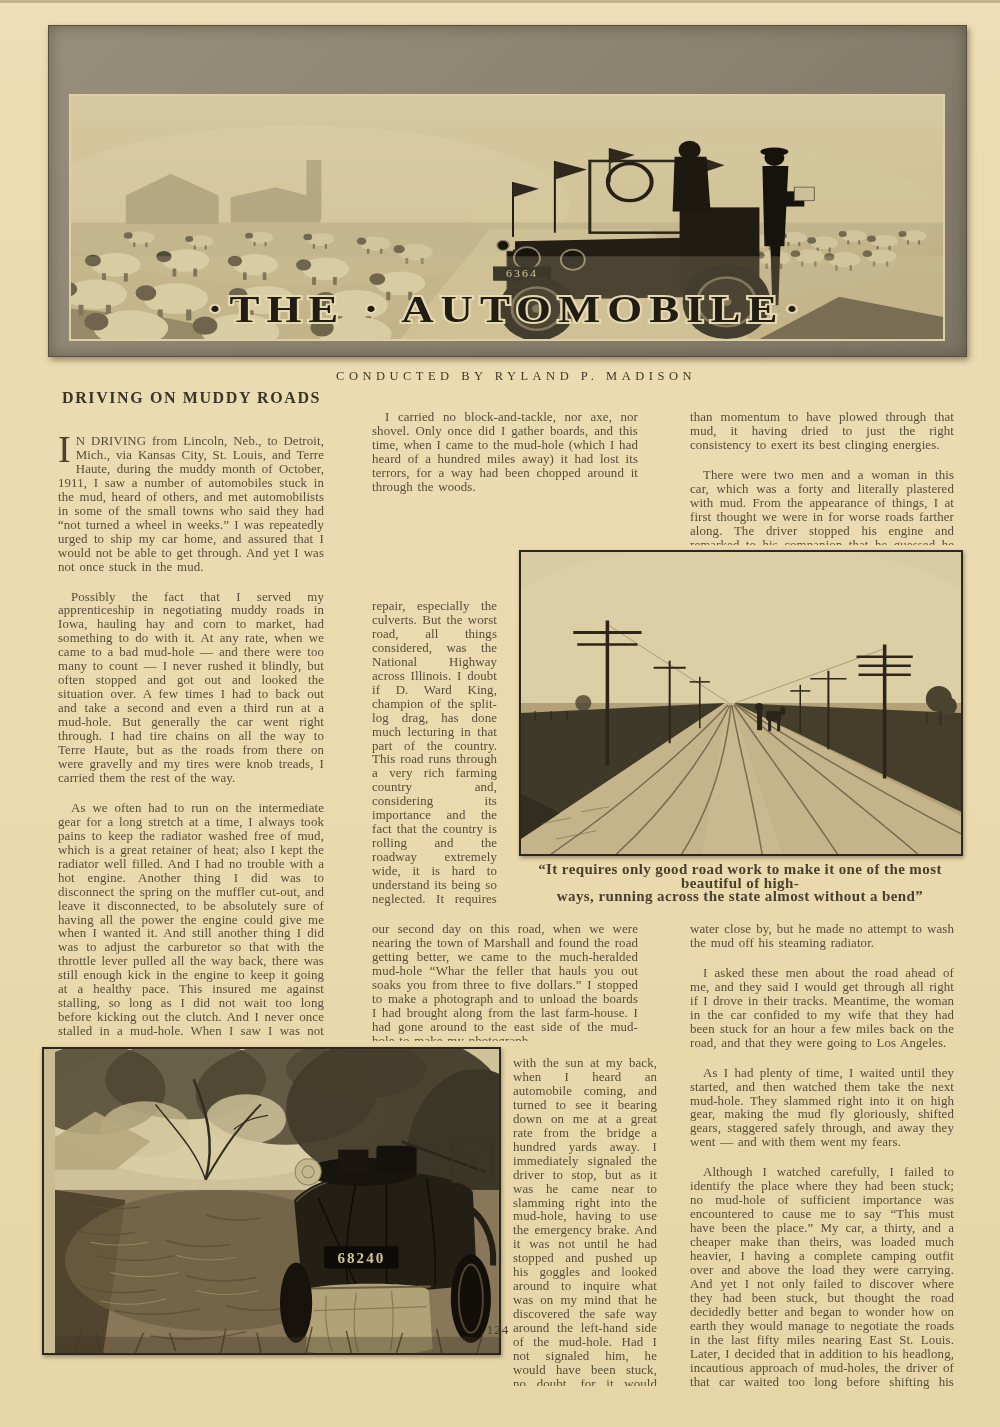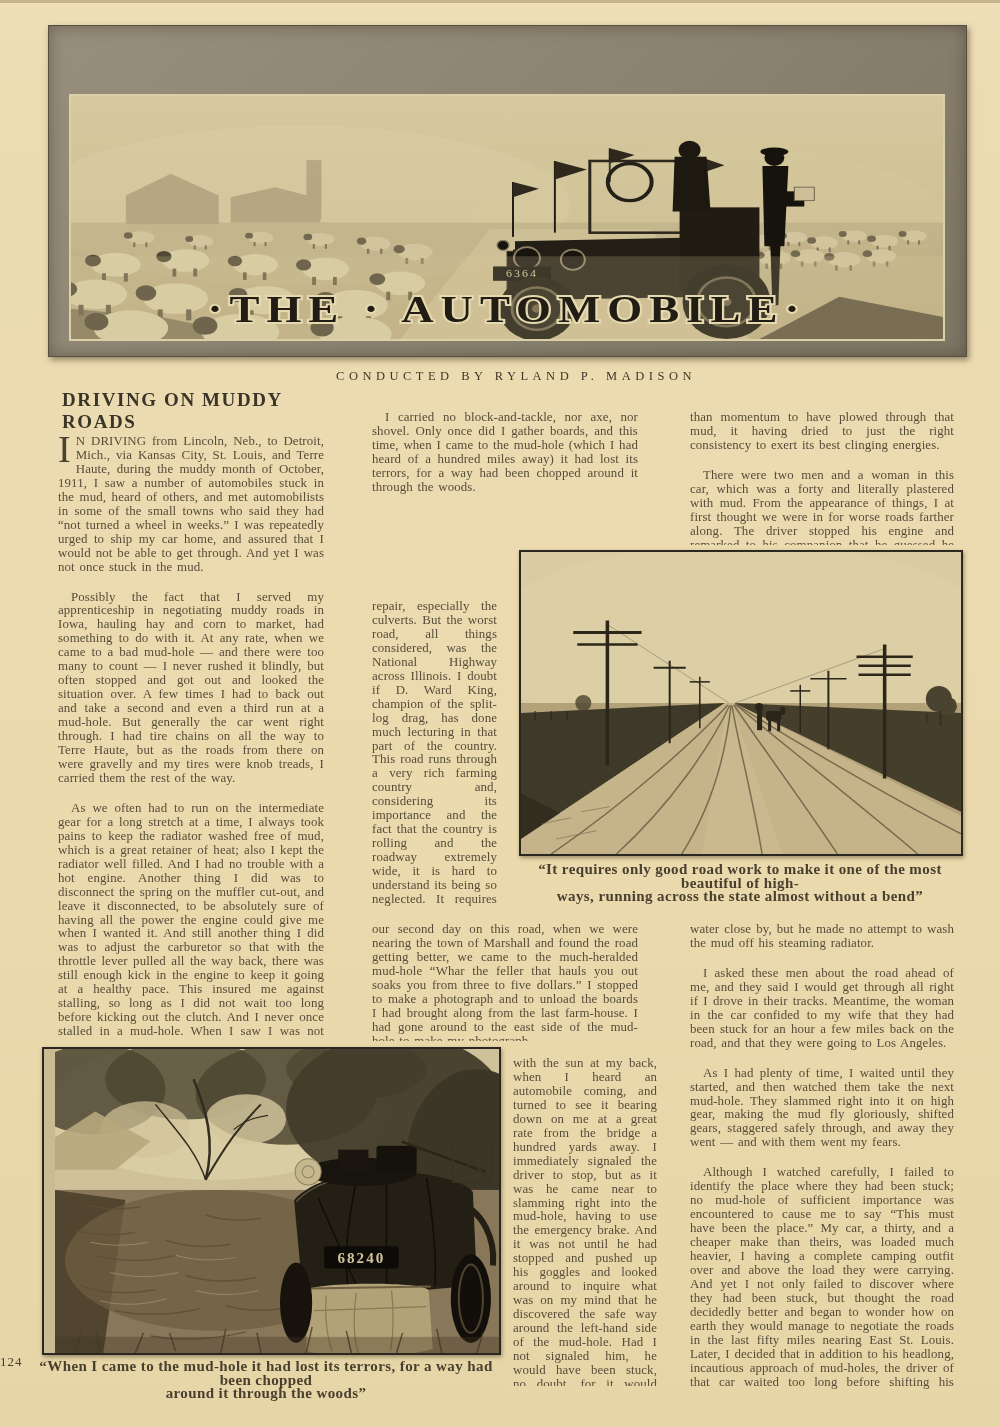--- a/index.html
+++ b/index.html
@@ -12,21 +12,21 @@
             background:linear-gradient(135deg,#978e7b,#8b8270 55%,#7e7664);
             border:1px solid #564f42;
             box-shadow:2px 3px 6px rgba(60,48,28,.5), inset 0 0 16px rgba(45,38,26,.4);}
   .masthead-inner{position:absolute;left:20px;top:21px;right:21px;bottom:15px;
             border:2px solid #ddd0a8;background:#ccbd94;overflow:hidden;margin-top:47px;}
   .masthead-inner svg{display:block;width:100%;height:100%;}
   
   .conducted{position:absolute;left:16px;top:369px;width:1000px;text-align:center;
              font-size:12.5px;letter-spacing:4.5px;color:#3f382a;font-weight:normal;}
   .article-title{position:absolute;left:62px;top:389px;width:290px;
-             font-size:19px;font-weight:bold;letter-spacing:1.6px;color:#3b3428;}
+             font-size:16px;font-weight:bold;letter-spacing:1.6px;color:#3b3428;}
   .col{position:absolute;font-size:12.9px;line-height:13.95px;color:#574d3a;
        text-align:justify;letter-spacing:.1px;word-spacing:1.4px;}
   .col p{margin:16px;}
   .col p.ind{text-indent:13px;}
   .dropcap{float:left;font-size:38px;line-height:27px;padding:1px 5px 0 0;color:#4a4131;}
   #col1 {left:42px; top:419px; width:298px; height:621px; overflow:hidden;}
   #col2a{left:356px;top:395px; width:298px; height:189px; overflow:hidden;}
   #col2b{left:356px;top:584px; width:157px; height:323px; overflow:hidden;}
   #col2c{left:356px;top:907px; width:298px; height:134px; overflow:hidden;}
   #col2d{left:497px;top:1041px;width:176px; height:345px; overflow:hidden;}
@@ -37,21 +37,21 @@
   
   .photo{position:absolute;border:2px solid #2c2720;background:#cabb92;
          box-shadow:1px 2px 4px rgba(60,48,28,.45);}
   .photo svg{display:block;width:100%;height:100%;}
   #road-photo{left:519px;top:550px;width:440px;height:302px;}
   #mud-photo {left:42px; top:1047px;width:444px;height:304px;padding-left:11px;}
   .caption{position:absolute;text-align:center;font-size:15px;font-weight:bold;
            color:#493f2f;line-height:13.5px;letter-spacing:.4px;}
   #road-caption{left:512px;top:863px;width:456px;}
   #mud-caption {left:36px; top:1360px;width:460px;}
-  .pagenum{position:absolute;left:0;top:1354px;width:996px;
+  .pagenum{position:absolute;left:0;top:1322px;width:996px;text-align:center;
            font-size:13px;letter-spacing:1px;color:#493f2f;}
 </style>
 </head>
 <body>
 
 <div class="page">
 
   <div class="masthead">
     <div class="masthead-inner">
       <svg viewBox="0 0 874 288" preserveAspectRatio="none">
@@ -321,20 +321,16 @@
         <ellipse cx="414" cy="248" rx="20" ry="44" fill="#120f0a"></ellipse>
         <ellipse cx="414" cy="248" rx="12" ry="34" fill="none" stroke="#4e4430" stroke-width="2"></ellipse>
         <path d="M396,150 C428,160 438,190 436,215" stroke="#241f15" stroke-width="6" fill="none"></path>
       </g>
       <g stroke="#463d27" stroke-width="1.5" opacity=".8">
         <path d="M20,302 l6,-22 M45,300 l-4,-18 M80,302 l8,-20 M120,300 l-6,-18 M165,302 l5,-24 M205,302 l-4,-20 M250,302 l6,-26 M295,302 l-5,-22 M340,302 l6,-20 M385,302 l-5,-24 M420,302 l6,-20"></path>
       </g>
       <rect y="286" width="442" height="16" fill="#3e3522" opacity=".35"></rect>
     </svg>
   </div>
-  <div class="caption" id="mud-caption">
-    <div>“When I came to the mud-hole it had lost its terrors, for a way had been chopped</div>
-    <div>around it through the woods”</div>
-  </div>
 
   <div class="pagenum">124</div>
 
 </div>
 
 </body></html>

